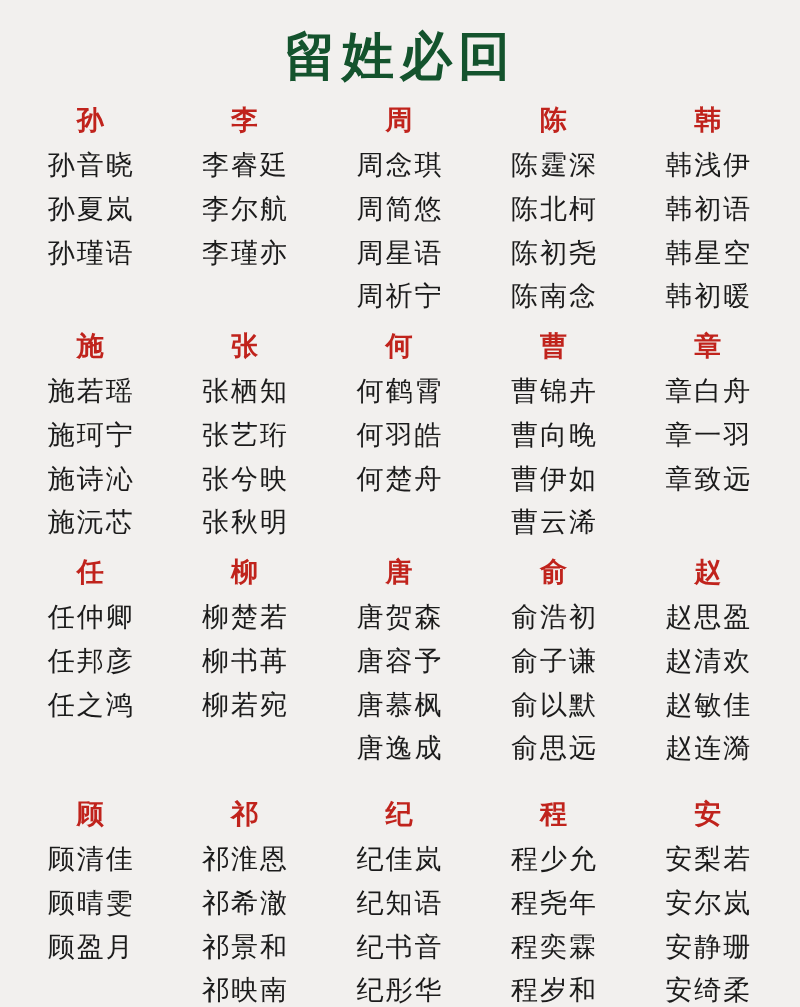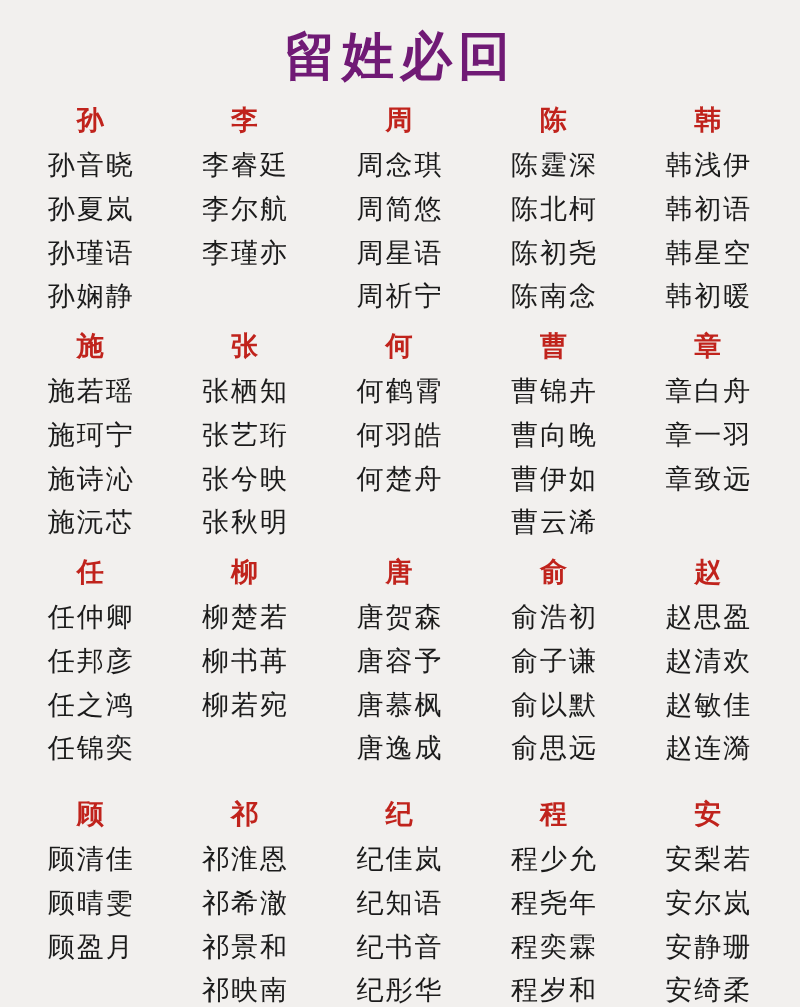--- a/index.html
+++ b/index.html
@@ -15,21 +15,21 @@
   }
   .page {
     width: 800px;
     height: 1007px;
     box-sizing: border-box;
     padding: 0;
     position: relative;
   }
   .title {
     text-align: center;
-    color: #701a75;
+    color: #14532d;
     font-size: 52px;
     font-weight: bold;
     letter-spacing: 6px;
     padding-top: 22px;
     padding-bottom: 10px;
     font-family: "DejaVu Serif", "Liberation Serif", serif;
   }
   .grid {
     display: grid;
     grid-template-columns: repeat(5, 1fr);
@@ -67,21 +67,20 @@
 
 <div class="page">
   <div class="title">留姓必回</div>
 
   <div class="grid">
     <div class="block">
       <div class="surname">孙</div>
       <div class="name">孙音晓</div>
       <div class="name">孙夏岚</div>
       <div class="name">孙瑾语</div>
-      <div class="name">孙娴静</div>
     </div>
     <div class="block">
       <div class="surname">李</div>
       <div class="name">李睿廷</div>
       <div class="name">李尔航</div>
       <div class="name">李瑾亦</div>
     </div>
     <div class="block">
       <div class="surname">周</div>
       <div class="name">周念琪</div>
@@ -140,21 +139,20 @@
       <div class="name">章致远</div>
     </div>
   </div>
 
   <div class="grid">
     <div class="block">
       <div class="surname">任</div>
       <div class="name">任仲卿</div>
       <div class="name">任邦彦</div>
       <div class="name">任之鸿</div>
-      <div class="name">任锦奕</div>
     </div>
     <div class="block">
       <div class="surname">柳</div>
       <div class="name">柳楚若</div>
       <div class="name">柳书苒</div>
       <div class="name">柳若宛</div>
     </div>
     <div class="block">
       <div class="surname">唐</div>
       <div class="name">唐贺森</div>

